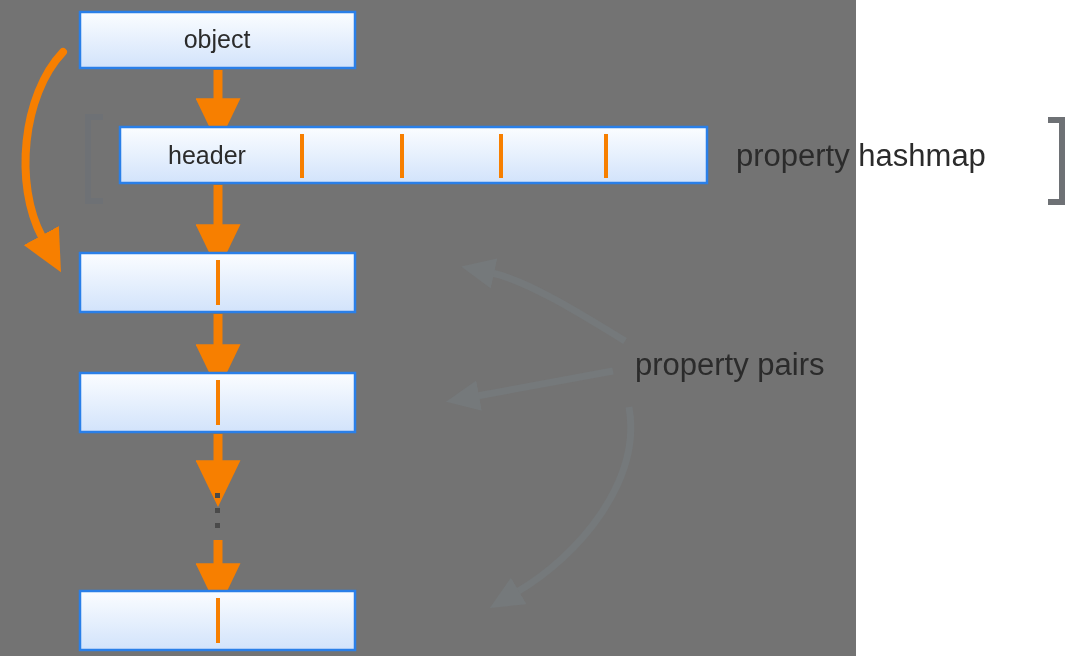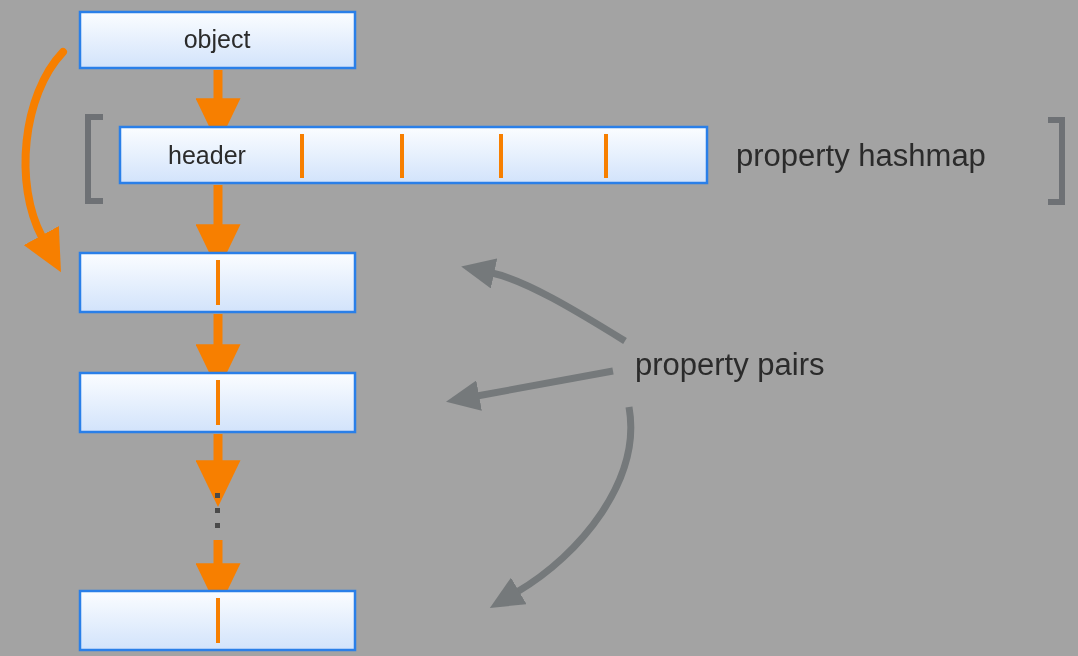--- a/index.html
+++ b/index.html
@@ -9,23 +9,23 @@
     background: #ffffff;
   }
   body {
     width: 1078px;
     height: 656px;
     overflow: hidden;
     font-family: "Liberation Sans", "DejaVu Sans", sans-serif;
   }
   #diagram-root {
     position: relative;
-    width: 1078px;
+    width: 856px;
     height: 656px;
-    background: #a3a3a3;
+    background: #737373;
   }
   svg#diagram-svg {
     position: absolute;
     top: 0;
     left: 0;
     width: 1078px;
     height: 656px;
     display: block;
   }
   .box-label {

